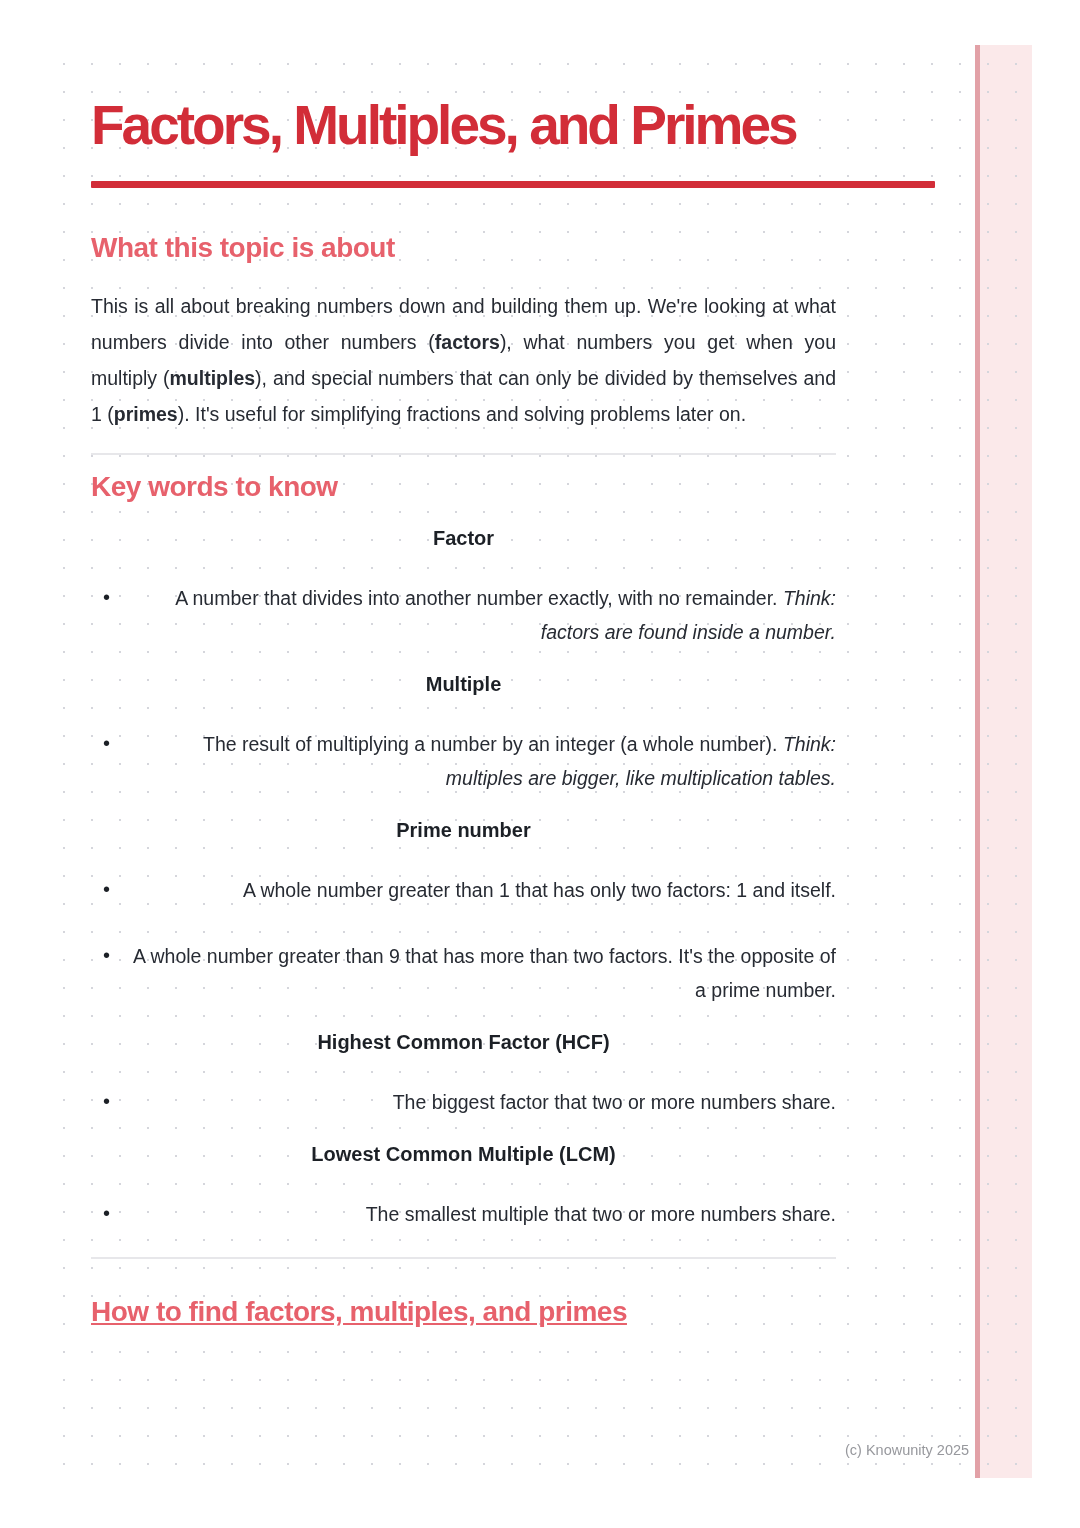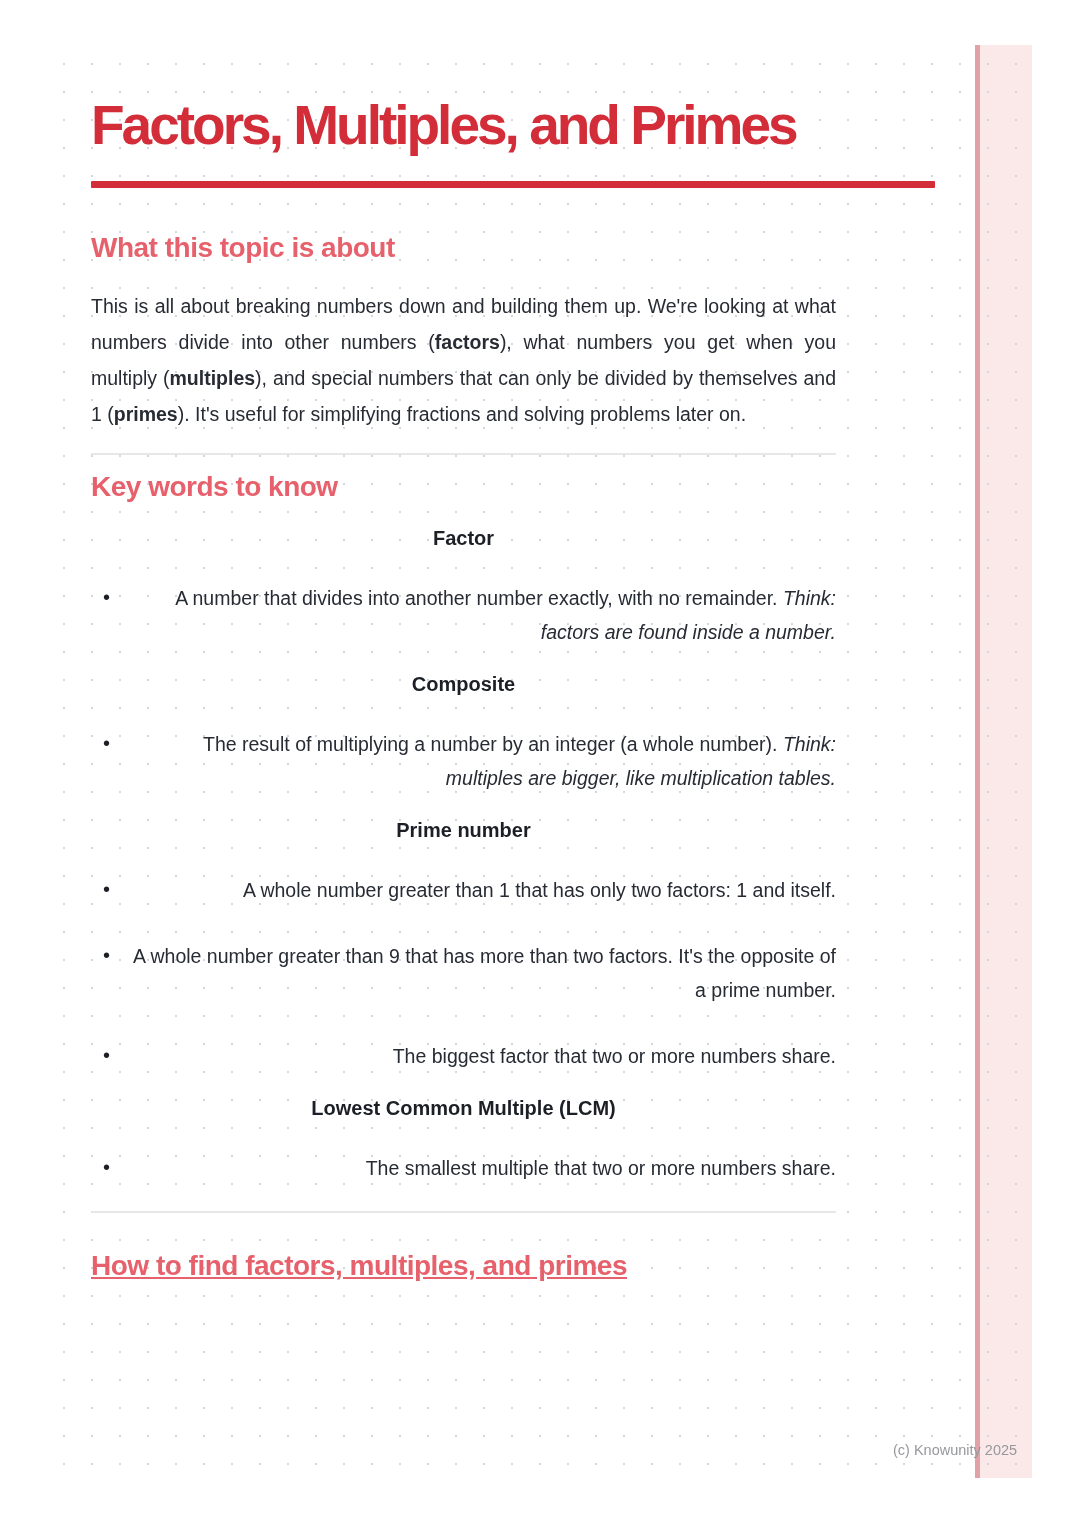--- a/index.html
+++ b/index.html
@@ -94,21 +94,21 @@
   ul.deflist li::before{
     content:"\2022";
     position:absolute;left:-22px;top:-1px;
     font-size:20px;
     color:var(--term-text);
   }
   ul.deflist li i{font-style:italic;}
   h2.section-heading.keywords{margin-top:16px;}
   h2.section-heading.howto{margin-top:37px;text-decoration:underline;}
   .watermark{
-    position:absolute;left:893px;top:1441px;z-index:3;
+    position:absolute;left:845px;top:1441px;z-index:3;
     font-size:14.5px;line-height:19px;
     color:var(--watermark);
     white-space:nowrap;
   }
 </style>
 </head>
 <body>
 
 <div class="margin-band"></div>
 <div class="dot-grid"></div>
@@ -126,40 +126,41 @@
 
   <div class="terms">
   <div class="term-block">
     <h3 class="term">Factor</h3>
     <ul class="deflist">
       <li><span>A number that divides into another number exactly, with no remainder. </span><i>Think: factors are found inside a number.</i></li>
     </ul>
   </div>
 
   <div class="term-block">
-    <h3 class="term">Composite</h3>
+    <h3 class="term">Multiple</h3>
     <ul class="deflist">
       <li><span>The result of multiplying a number by an integer (a whole number). </span><i>Think: multiples are bigger, like multiplication tables.</i></li>
     </ul>
   </div>
 
   <div class="term-block">
     <h3 class="term">Prime number</h3>
     <ul class="deflist">
       <li><span>A whole number greater than 1 that has only two factors: 1 and itself.</span></li>
     </ul>
   </div>
 
   <div class="term-block">
     <ul class="deflist">
       <li><span>A whole number greater than 9 that has more than two factors. It's the opposite of a prime number.</span></li>
     </ul>
   </div>
 
   <div class="term-block">
+    <h3 class="term">Highest Common Factor (HCF)</h3>
     <ul class="deflist">
       <li><span>The biggest factor that two or more numbers share.</span></li>
     </ul>
   </div>
 
   <div class="term-block">
     <h3 class="term">Lowest Common Multiple (LCM)</h3>
     <ul class="deflist">
       <li><span>The smallest multiple that two or more numbers share.</span></li>
     </ul>

